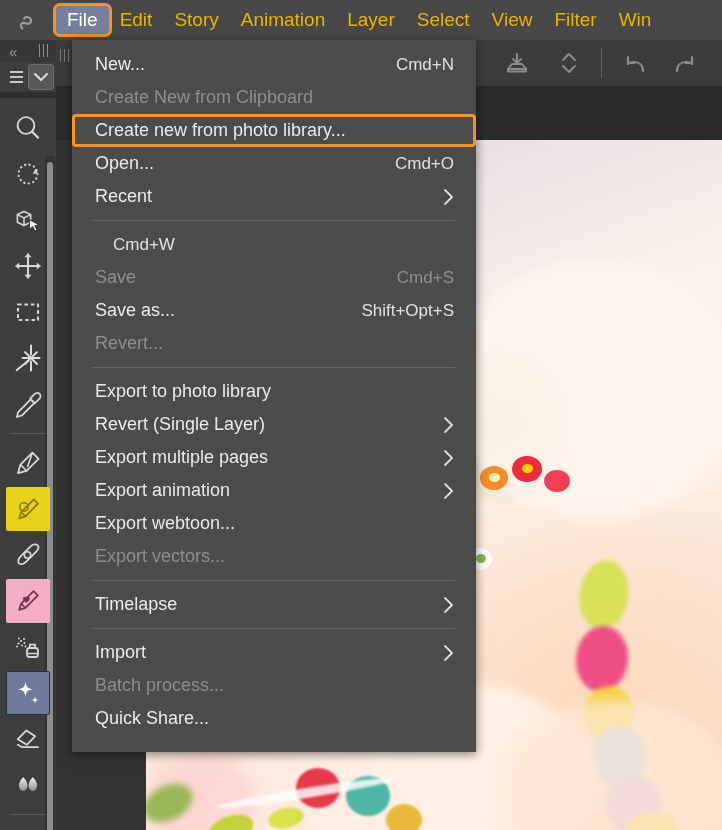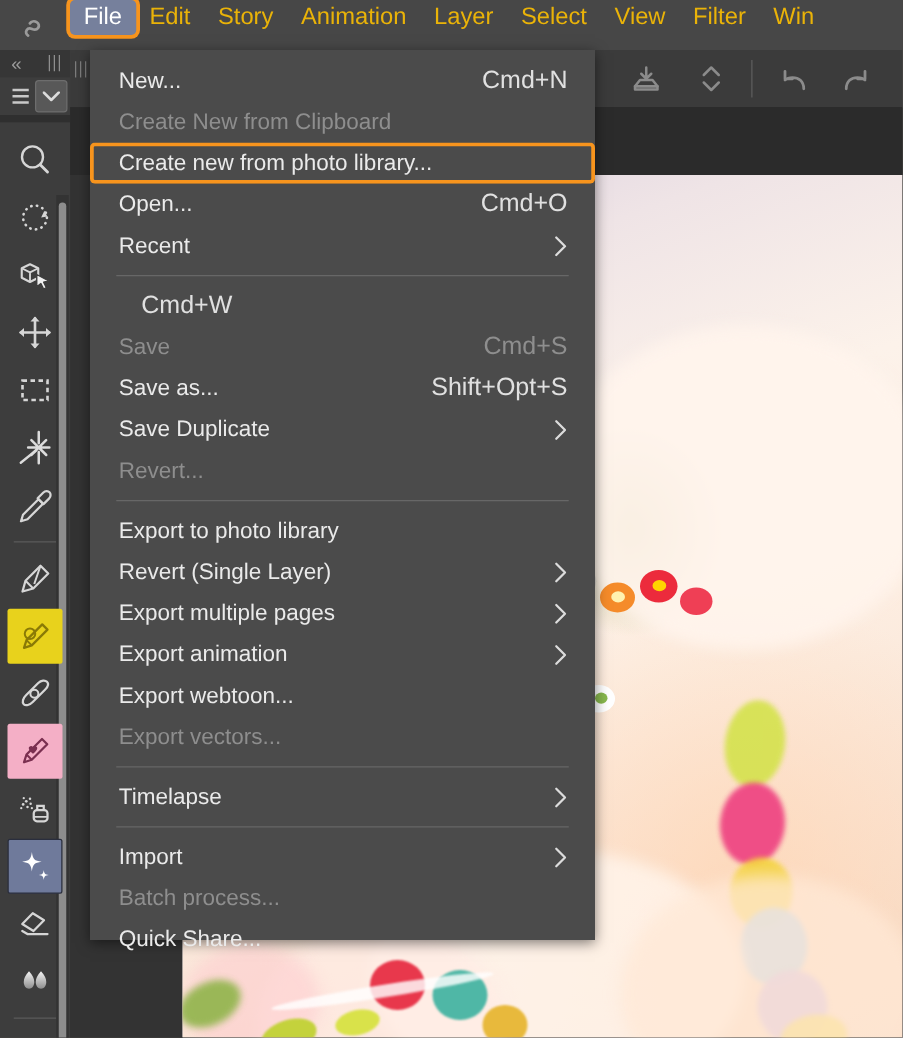--- a/index.html
+++ b/index.html
@@ -14,21 +14,21 @@
     position: relative;
     width: 722px; height: 830px;
     background: #232323;
   }
 
   
   .menubar {
     position: absolute; left: 0; top: 0;
     width: 722px; height: 40px;
     background: #474747;
-    display: flex; 
+    display: flex; align-items: center;
   }
   .app-logo {
     width: 56px; height: 40px;
     display: flex; align-items: center; justify-content: center;
     color: #9a9a9a;
   }
   .app-logo svg { display: block; }
   .menu-item {
     height: 28px;
     padding: 0 11px;
@@ -235,21 +235,21 @@
     display: flex; align-items: center;
     padding: 0 22px 0 23px;
     color: #eaeaea;
     font-size: 18px;
     white-space: nowrap;
   }
   .menu-row.disabled { color: #8e8e8e; justify-content: center; }
   .menu-row .label { flex: 1 1 auto; }
   .menu-row .accel {
     color: #e0e0e0;
-    font-size: 20px;
+    font-size: 17px;
     margin-left: 18px;
   }
   .menu-row.disabled .accel { color: #8e8e8e; }
   .menu-row .arrow {
     margin-left: 14px;
     color: #dcdcdc;
     display: flex; align-items: center;
   }
   .menu-row.highlighted {
     box-shadow: inset 0 0 0 3px #f7941d;
@@ -601,28 +601,20 @@
       <span class="accel">Cmd+W</span>
     </div>
     <div class="menu-row disabled">
       <span class="label">Save</span>
       <span class="accel">Cmd+S</span>
     </div>
     <div class="menu-row">
       <span class="label">Save as...</span>
       <span class="accel">Shift+Opt+S</span>
     </div>
-    <div class="menu-row">
-      <span class="label">Save Duplicate</span>
-      <span class="arrow">
-        <svg width="11" height="18" viewBox="0 0 11 18" fill="none">
-            <path d="M2 2l7 7-7 7" stroke="#dcdcdc" stroke-width="1.8" stroke-linecap="round" stroke-linejoin="round"></path>
-          </svg>
-      </span>
-    </div>
     <div class="menu-row disabled">
       <span class="label">Revert...</span>
     </div>
 
     <div class="menu-sep"></div>
 
     <div class="menu-row">
       <span class="label">Export to photo library</span>
     </div>
     <div class="menu-row">

